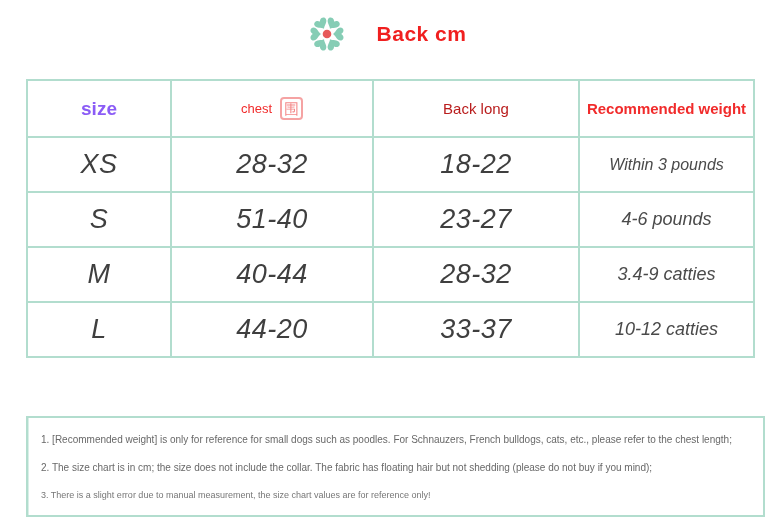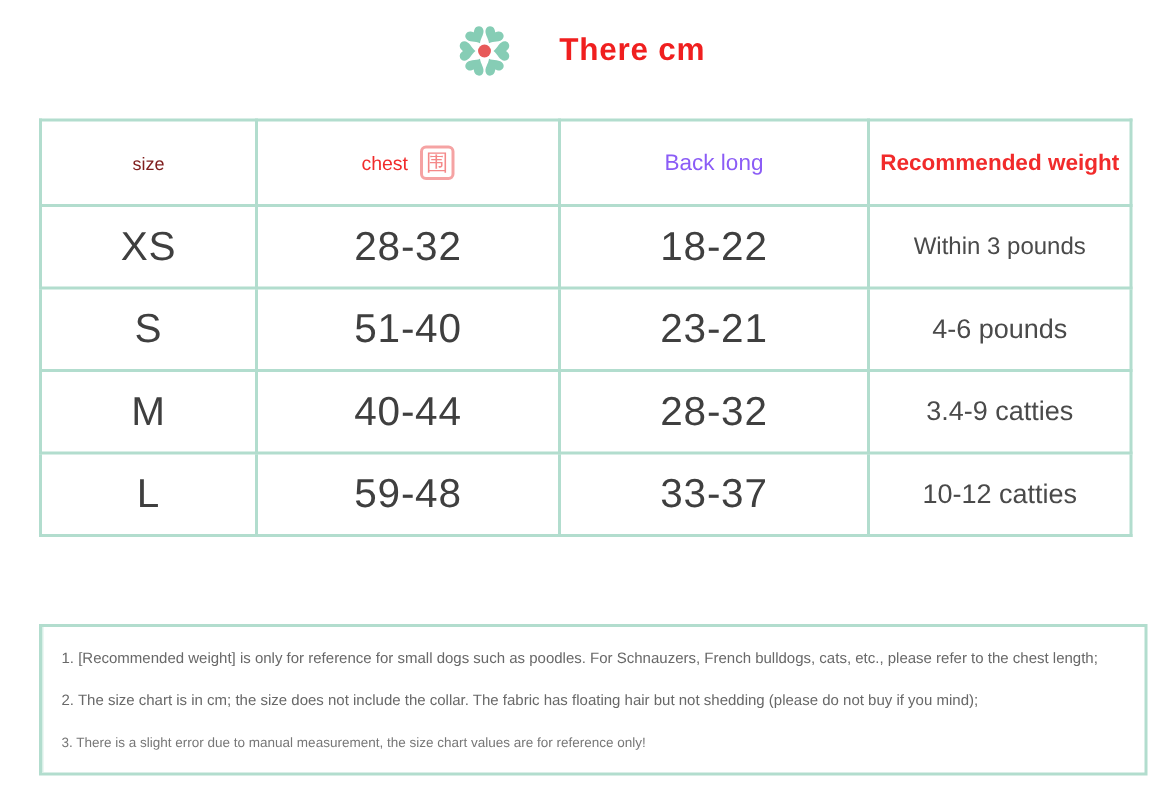--- a/index.html
+++ b/index.html
@@ -42,25 +42,25 @@
     table-layout: fixed;
   }
   .size-table th, .size-table td {
     border: 2px solid #b2ddce;
     text-align: center;
     vertical-align: middle;
     padding: 0;
     background: #ffffff;
   }
   .size-table thead tr { height: 57px; }
-  .size-table tbody tr { height: 55px; }
-
-  .th-size   { color: #7f1d1d; font-size: 12px; font-weight: 400; }
+  .size-table tbody tr { height: 55px; font-style: italic; }
+
+  .th-size   { color: #8b5cf6; font-size: 19px; font-weight: 700; }
   .th-chest  { color: #f12b2b; font-size: 13px; font-weight: 500; }
-  .th-back   { color: #8b5cf6; font-size: 15px; font-weight: 500; }
+  .th-back   { color: #b91c1c; font-size: 15px; font-weight: 500; }
   .th-weight { color: #f12b2b; font-size: 15px; font-weight: 600; }
 
   .stamp {
     display: inline-block;
     margin-left: 8px;
     color: #f37d7d;
     border: 2px solid #f59a9a;
     border-radius: 4px;
     font-size: 15px;
     line-height: 1;
@@ -130,21 +130,21 @@
       <g fill="#86cdb5">
         <use href="#petal" transform="rotate(30) translate(0,-11.5)"></use>
         <use href="#petal" transform="rotate(90) translate(0,-11.5)"></use>
         <use href="#petal" transform="rotate(150) translate(0,-11.5)"></use>
         <use href="#petal" transform="rotate(210) translate(0,-11.5)"></use>
         <use href="#petal" transform="rotate(270) translate(0,-11.5)"></use>
         <use href="#petal" transform="rotate(330) translate(0,-11.5)"></use>
       </g>
       <circle r="4.3" fill="#e75a5a"></circle>
     </svg>
-    <span class="unit-label">There cm</span>
+    <span class="unit-label">Back cm</span>
   </div>
 
   <table class="size-table">
     <colgroup>
       <col style="width:144px">
       <col style="width:202px">
       <col style="width:206px">
       <col style="width:175px">
     </colgroup>
     <thead>
@@ -166,32 +166,32 @@
     <tbody>
       <tr>
         <td class="cell-big">XS</td>
         <td class="cell-big">28-32</td>
         <td class="cell-big">18-22</td>
         <td class="cell-weight small">Within 3 pounds</td>
       </tr>
       <tr>
         <td class="cell-big">S</td>
         <td class="cell-big">51-40</td>
-        <td class="cell-big">23-21</td>
+        <td class="cell-big">23-27</td>
         <td class="cell-weight">4-6 pounds</td>
       </tr>
       <tr>
         <td class="cell-big">M</td>
         <td class="cell-big">40-44</td>
         <td class="cell-big">28-32</td>
         <td class="cell-weight">3.4-9 catties</td>
       </tr>
       <tr>
         <td class="cell-big">L</td>
-        <td class="cell-big">59-48</td>
+        <td class="cell-big">44-20</td>
         <td class="cell-big">33-37</td>
         <td class="cell-weight">10-12 catties</td>
       </tr>
     </tbody>
   </table>
 
   <div class="notes-box">
     <div class="notes-list">
       <div class="note-item">1. [Recommended weight] is only for reference for small dogs such as poodles. For Schnauzers, French bulldogs, cats, etc., please refer to the chest length;</div>
       <div class="note-item">2. The size chart is in cm; the size does not include the collar. The fabric has floating hair but not shedding (please do not buy if you mind);</div>

